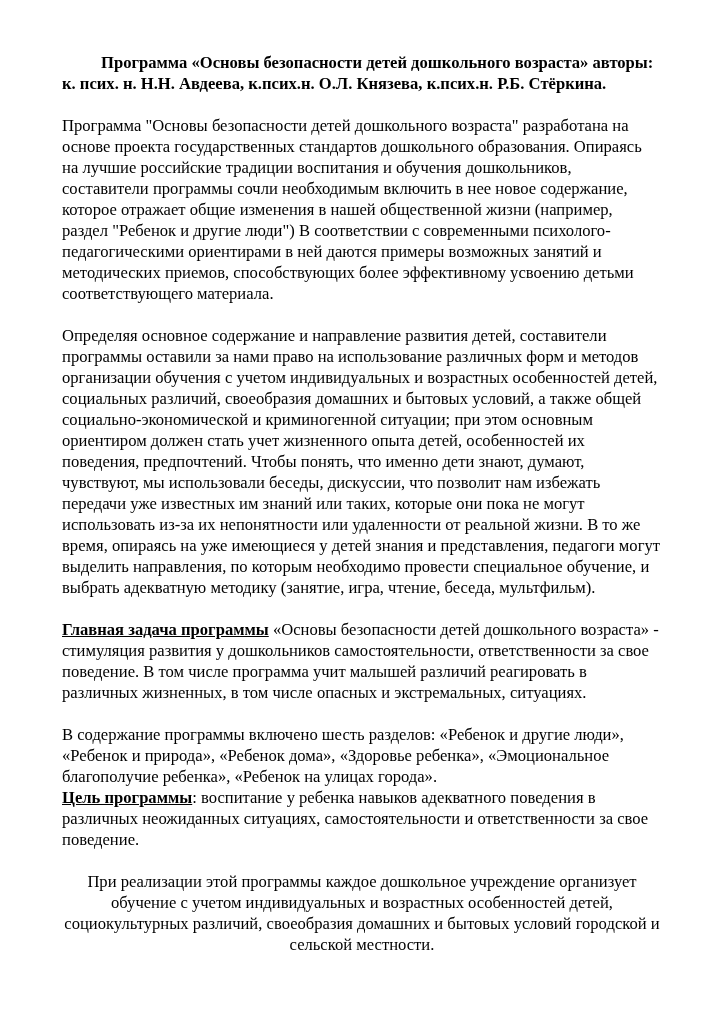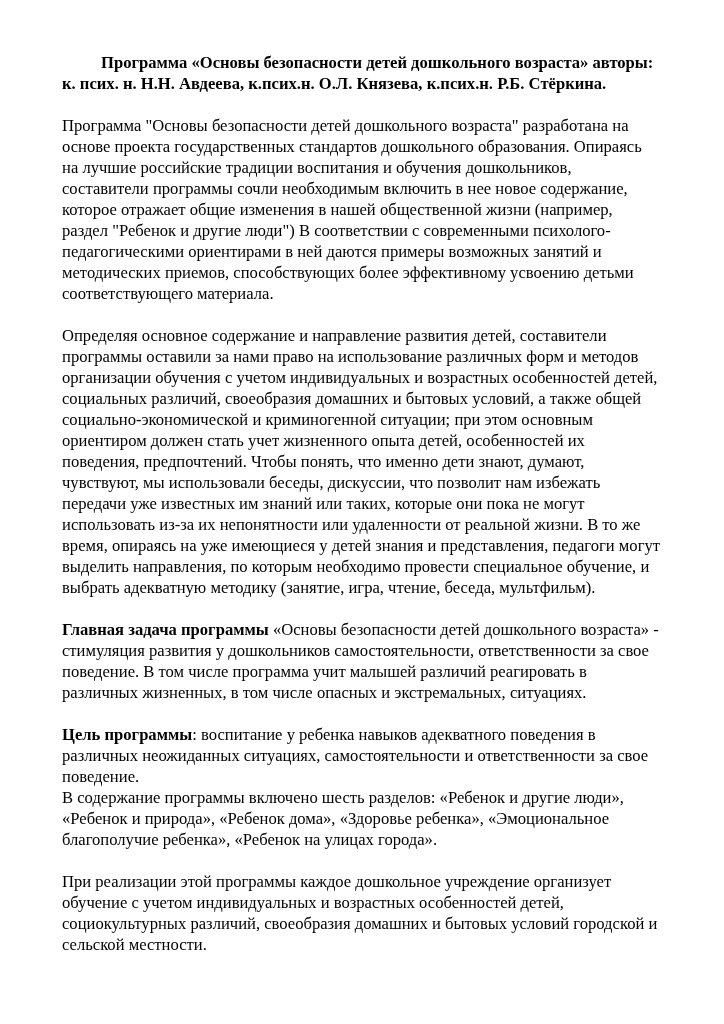--- a/index.html
+++ b/index.html
@@ -27,42 +27,44 @@
   .doc-title {
     font-weight: 700;
     text-indent: 39px;
     margin: 0 0 21px 0;
   }
   .para {
     margin: 21px 0;
   }
   .para:last-child {
     margin-bottom: 0;
+    text-align: center;
   }
   .lead {
     font-weight: 700;
+    text-decoration: underline;
     margin-top: 44px;
   }
   .block-line {
     display: block;
   }
 </style>
 </head>
 <body>
 
 <div class="page">
 
   <div class="doc-title">Программа «Основы безопасности детей дошкольного возраста» авторы: к. псих. н. Н.Н. Авдеева, к.псих.н. О.Л. Князева, к.псих.н. Р.Б. Стёркина.</div>
 
   <p class="para">Программа "Основы безопасности детей дошкольного возраста" разработана на основе проекта государственных стандартов дошкольного образования. Опираясь на лучшие российские традиции воспитания и обучения дошкольников, составители программы сочли необходимым включить в нее новое содержание, которое отражает общие изменения в нашей общественной жизни (например, раздел "Ребенок и другие люди") В соответствии с современными психолого-педагогическими ориентирами в ней даются примеры возможных занятий и методических приемов, способствующих более эффективному усвоению детьми соответствующего материала.</p>
 
   <p class="para">Определяя основное содержание и направление развития детей, составители программы оставили за нами право на использование различных форм и методов организации обучения с учетом индивидуальных и возрастных особенностей детей, социальных различий, своеобразия домашних и бытовых условий, а также общей социально-экономической и криминогенной ситуации; при этом основным ориентиром должен стать учет жизненного опыта детей, особенностей их поведения, предпочтений. Чтобы понять, что именно дети знают, думают, чувствуют, мы использовали беседы, дискуссии, что позволит нам избежать передачи уже известных им знаний или таких, которые они пока не могут использовать из-за их непонятности или удаленности от реальной жизни. В то же время, опираясь на уже имеющиеся у детей знания и представления, педагоги могут выделить направления, по которым необходимо провести специальное обучение, и выбрать адекватную методику (занятие, игра, чтение, беседа, мультфильм).</p>
 
   <p class="para"><span class="lead">Главная задача программы</span><span> «Основы безопасности детей дошкольного возраста» - стимуляция развития у дошкольников самостоятельности, ответственности за свое поведение. В том числе программа учит малышей различий реагировать в различных жизненных, в том числе опасных и экстремальных, ситуациях.</span></p>
 
   <p class="para">
+    <span class="block-line">В содержание программы включено шесть разделов: «Ребенок и другие люди», «Ребенок и природа», «Ребенок дома», «Здоровье ребенка», «Эмоциональное благополучие ребенка», «Ребенок на улицах города».</span>
     <span class="block-line"><span class="lead">Цель программы</span><span>: воспитание у ребенка навыков адекватного поведения в различных неожиданных ситуациях, самостоятельности и ответственности за свое поведение.</span></span>
-    <span class="block-line">В содержание программы включено шесть разделов: «Ребенок и другие люди», «Ребенок и природа», «Ребенок дома», «Здоровье ребенка», «Эмоциональное благополучие ребенка», «Ребенок на улицах города».</span>
   </p>
 
   <p class="para">При реализации этой программы каждое дошкольное учреждение организует обучение с учетом индивидуальных и возрастных особенностей детей, социокультурных различий, своеобразия домашних и бытовых условий городской и сельской местности.</p>
 
 </div>
 
 </body></html>

